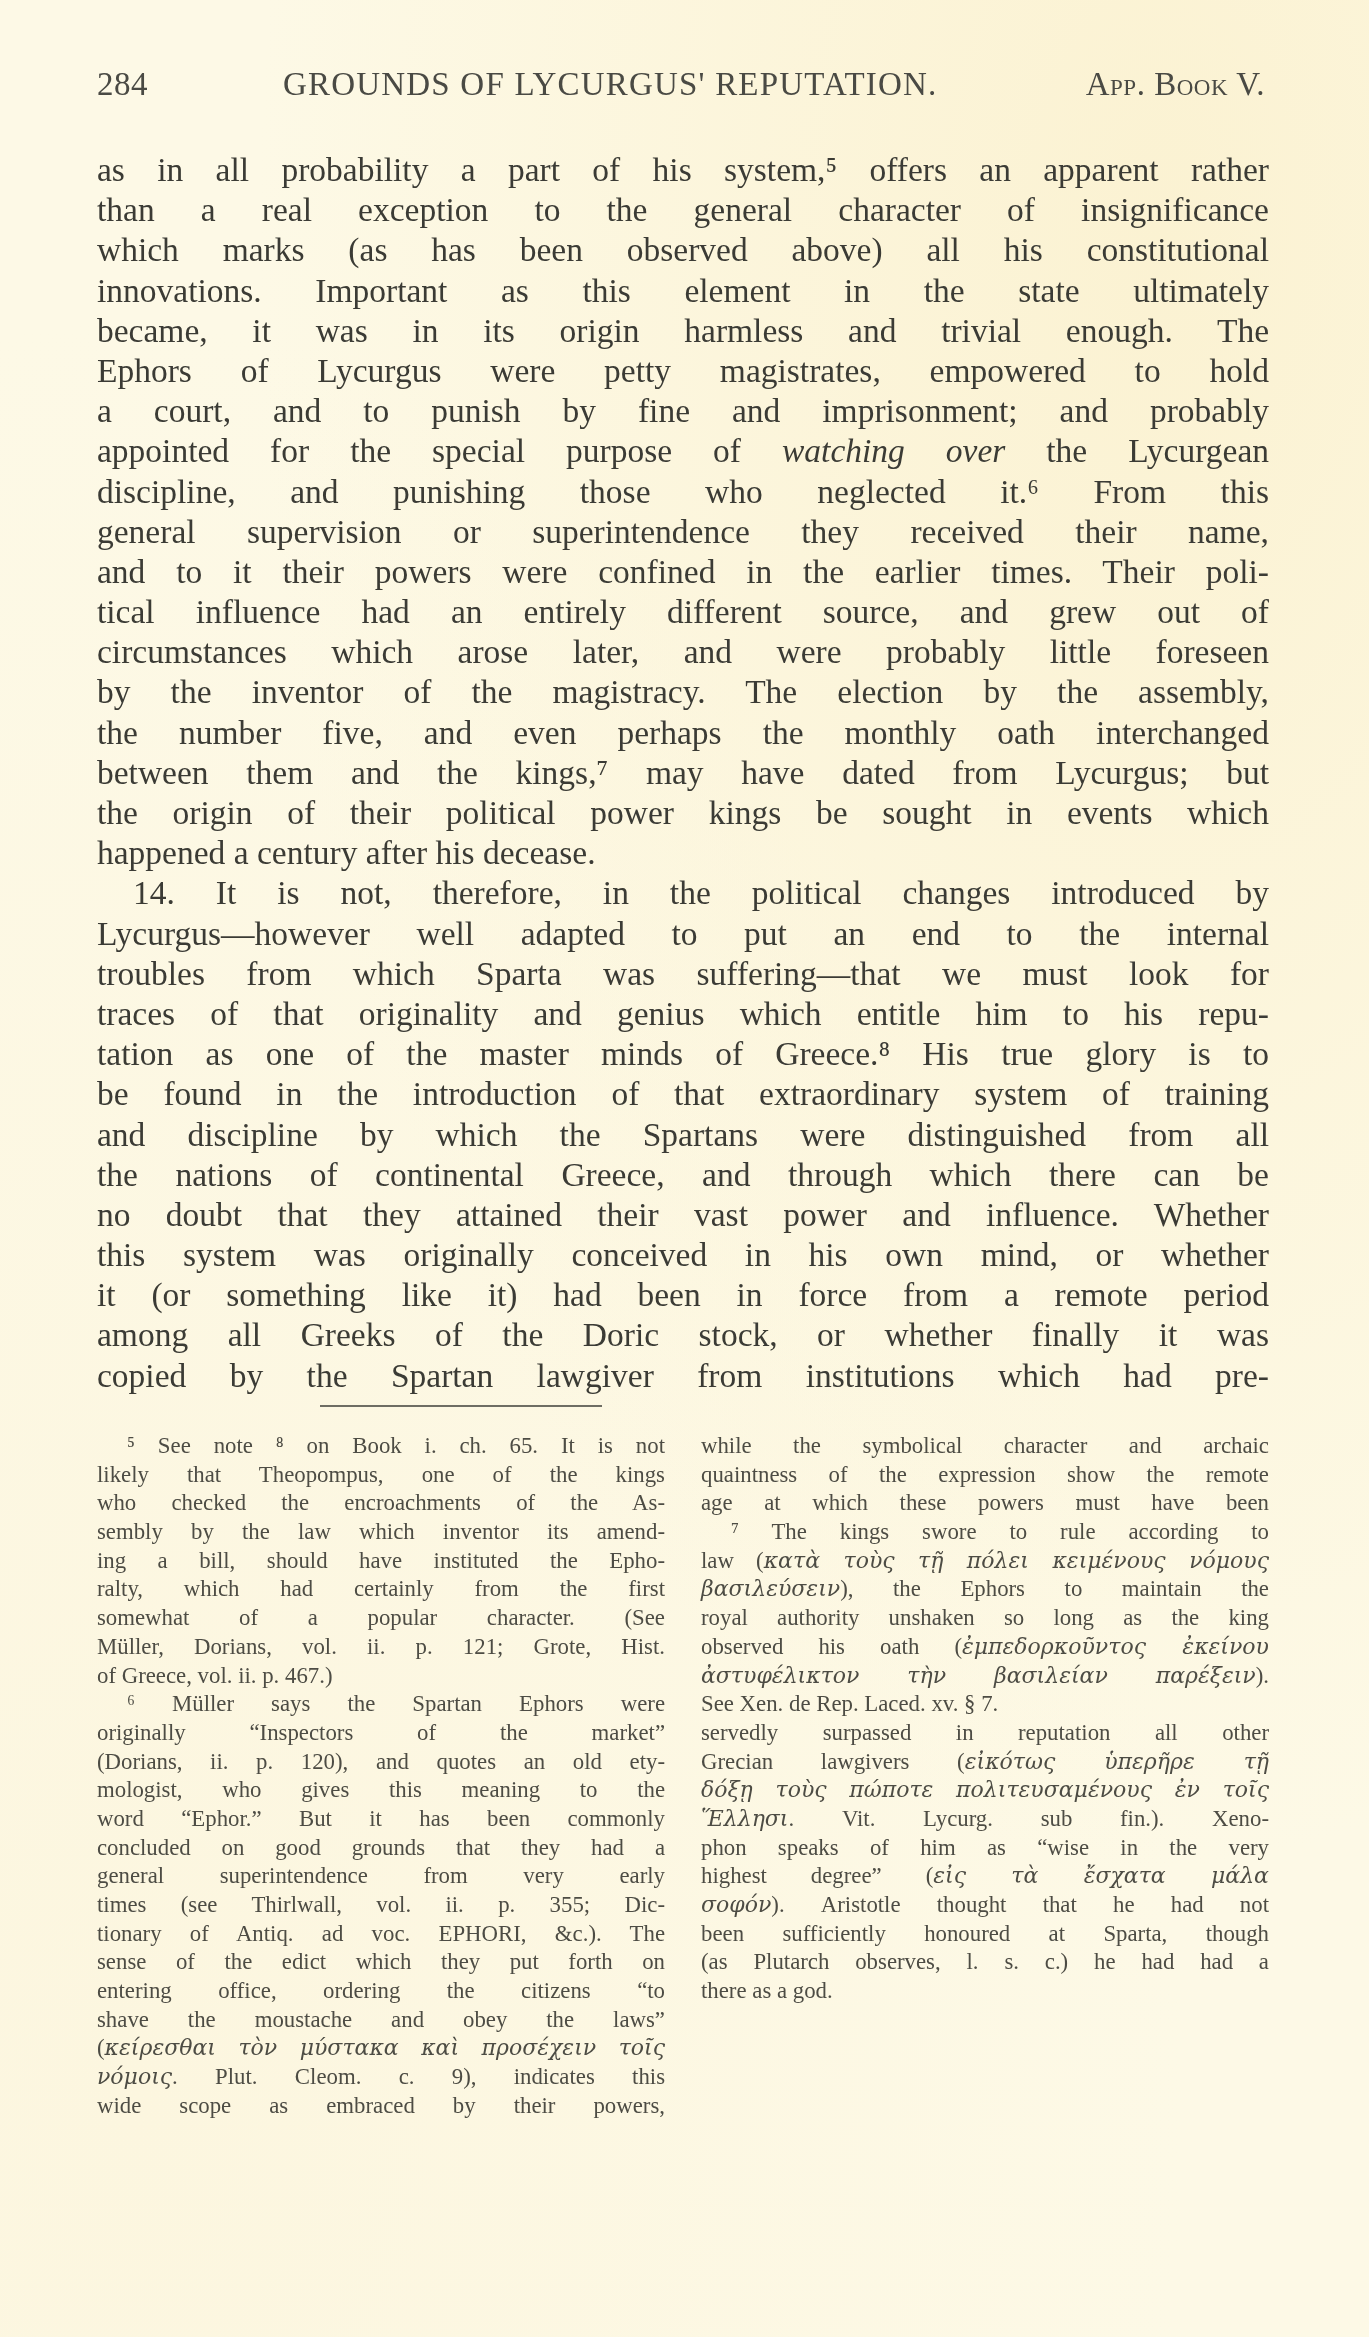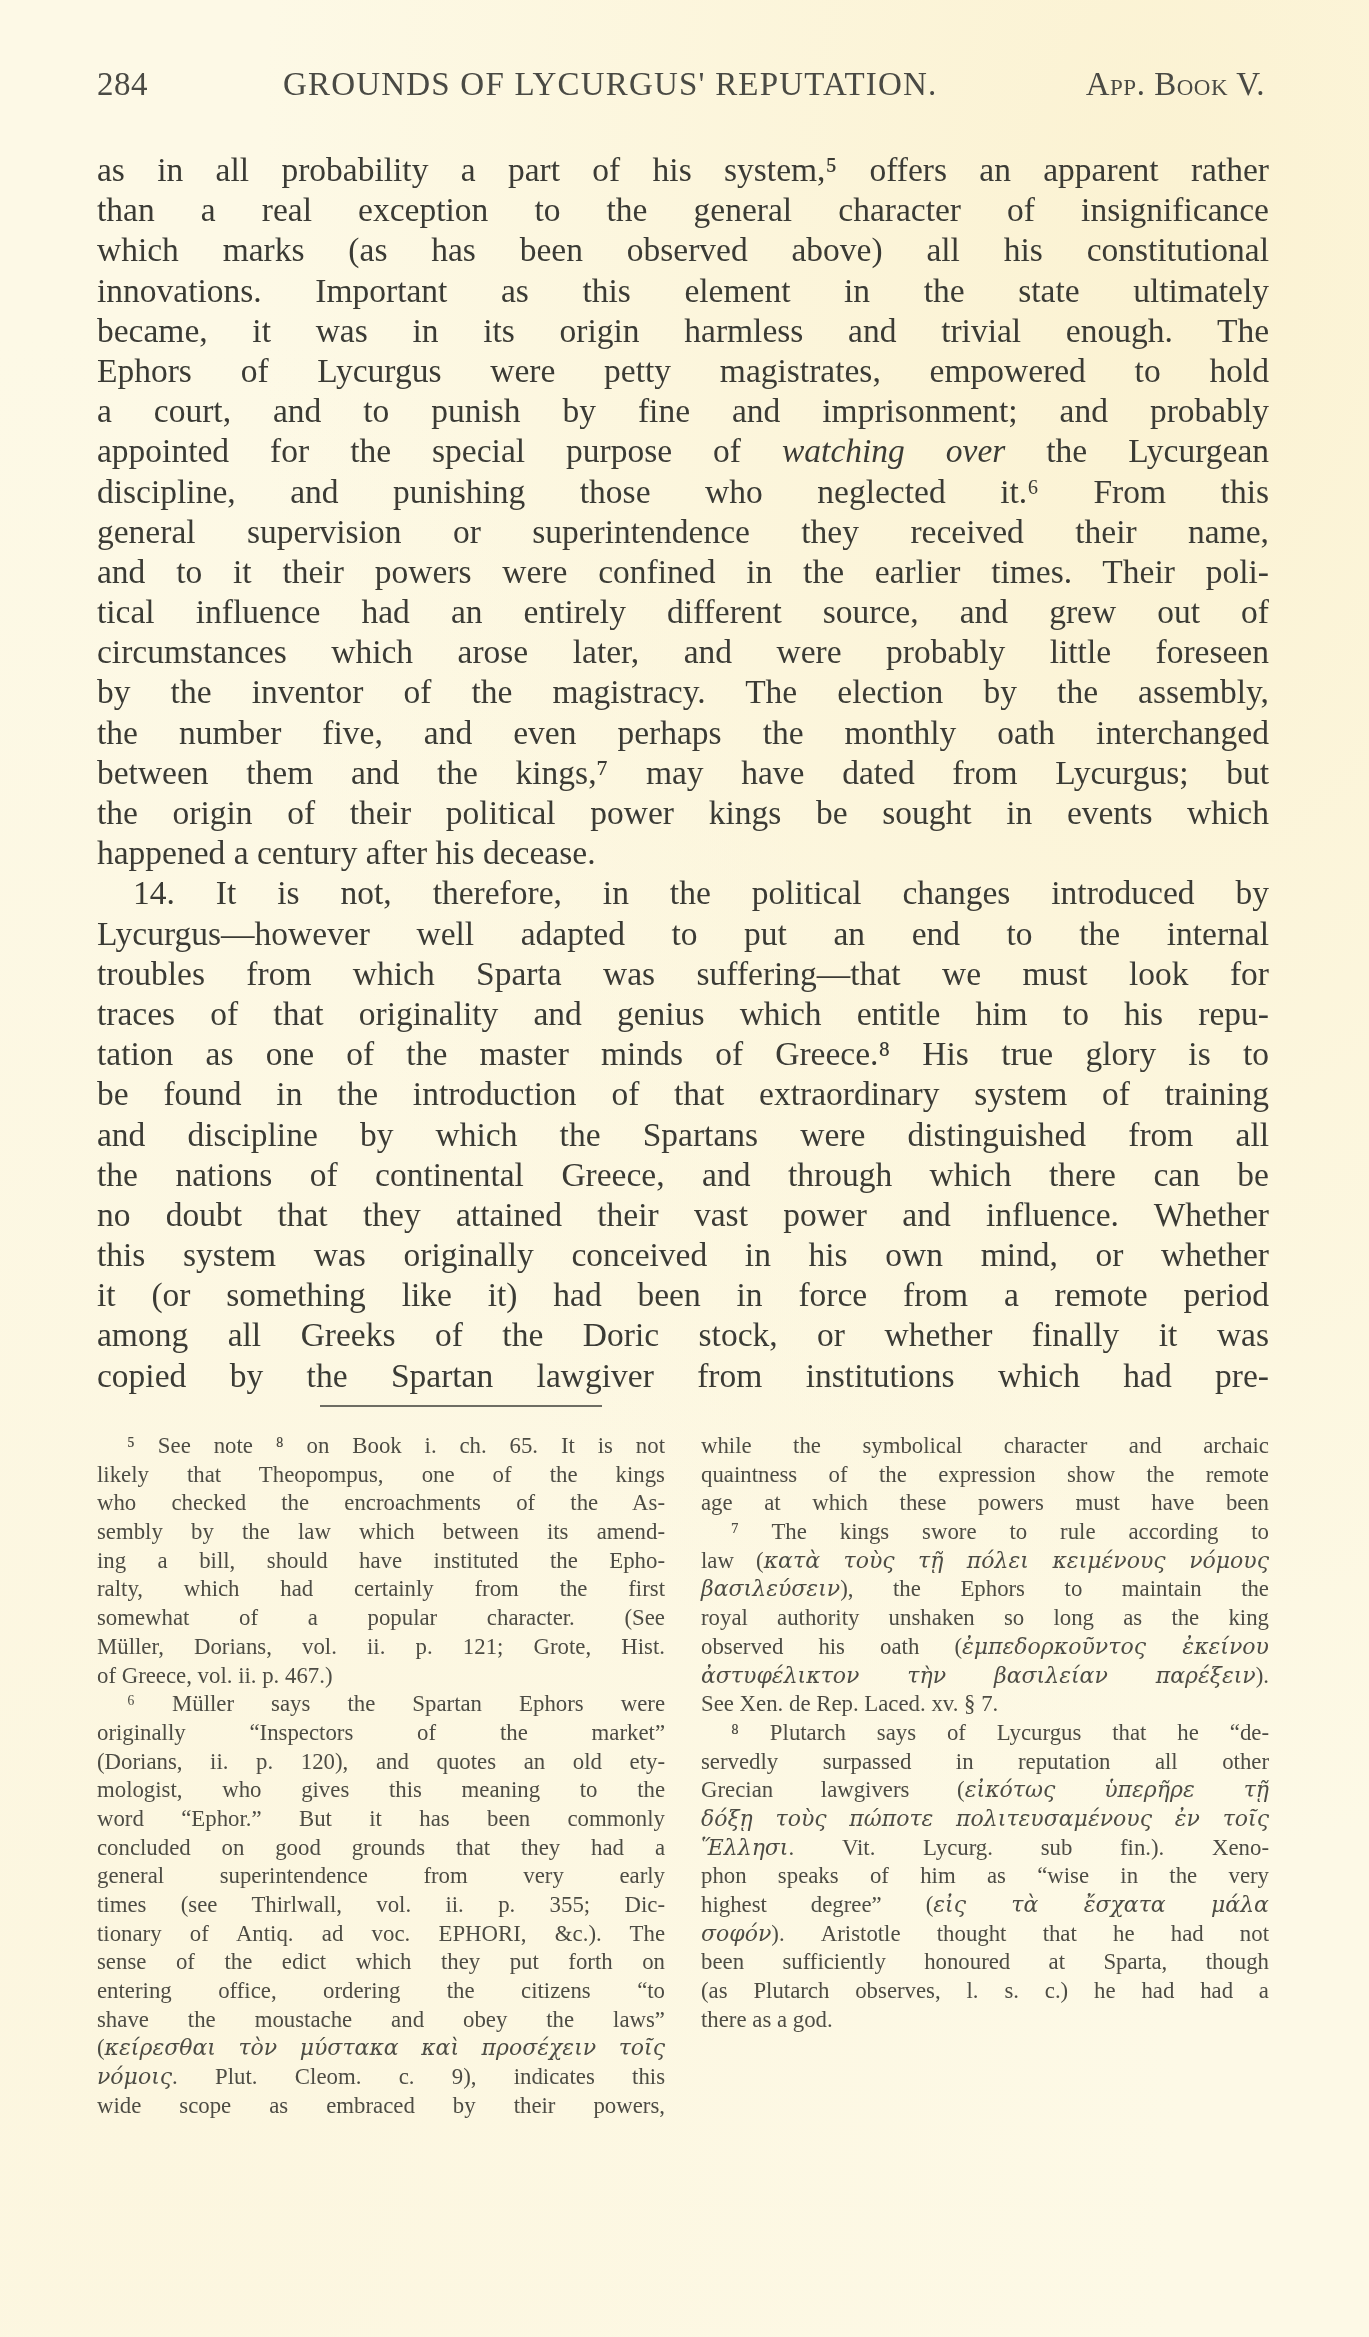--- a/index.html
+++ b/index.html
@@ -82,21 +82,21 @@
       <span class="line">among all Greeks of the Doric stock, or whether finally it was</span>
       <span class="line">copied by the Spartan lawgiver from institutions which had pre-</span>
     </div>
 
   <div class="rule"></div>
 
   <div class="fn-col left" id="fn-left">
       <span class="line ind">⁵ See note ⁸ on Book i. ch. 65. It is not</span>
       <span class="line">likely that Theopompus, one of the kings</span>
       <span class="line">who checked the encroachments of the As-</span>
-      <span class="line">sembly by the law which between its amend-</span>
+      <span class="line">sembly by the law which inventor its amend-</span>
       <span class="line">ing a bill, should have instituted the Epho-</span>
       <span class="line">ralty, which had certainly from the first</span>
       <span class="line">somewhat of a popular character. (See</span>
       <span class="line">Müller, Dorians, vol. ii. p. 121; Grote, Hist.</span>
       <span class="line last">of Greece, vol. ii. p. 467.)</span>
       <span class="line ind">⁶ Müller says the Spartan Ephors were</span>
       <span class="line">originally “Inspectors of the market”</span>
       <span class="line">(Dorians, ii. p. 120), and quotes an old ety-</span>
       <span class="line">mologist, who gives this meaning to the</span>
       <span class="line">word “Ephor.” But it has been commonly</span>
@@ -115,21 +115,20 @@
       <span class="line">while the symbolical character and archaic</span>
       <span class="line">quaintness of the expression show the remote</span>
       <span class="line">age at which these powers must have been</span>
       <span class="line ind">⁷ The kings swore to rule according to</span>
       <span class="line">law (<span class="greek">κατὰ τοὺς τῇ πόλει κειμένους νόμους</span></span>
       <span class="line"><span class="greek">βασιλεύσειν</span>), the Ephors to maintain the</span>
       <span class="line">royal authority unshaken so long as the king</span>
       <span class="line">observed his oath (<span class="greek">ἐμπεδορκοῦντος ἐκείνου</span></span>
       <span class="line"><span class="greek">ἀστυφέλικτον τὴν βασιλείαν παρέξειν</span>).</span>
       <span class="line last">See Xen. de Rep. Laced. xv. § 7.</span>
-      <span class="line ind">⁸ Plutarch says of Lycurgus that he “de-</span>
       <span class="line">servedly surpassed in reputation all other</span>
       <span class="line">Grecian lawgivers (<span class="greek">εἰκότως ὑπερῆρε τῇ</span></span>
       <span class="line"><span class="greek">δόξῃ τοὺς πώποτε πολιτευσαμένους ἐν τοῖς</span></span>
       <span class="line"><span class="greek">Ἕλλησι</span>. Vit. Lycurg. sub fin.). Xeno-</span>
       <span class="line">phon speaks of him as “wise in the very</span>
       <span class="line">highest degree” (<span class="greek">εἰς τὰ ἔσχατα μάλα</span></span>
       <span class="line"><span class="greek">σοφόν</span>). Aristotle thought that he had not</span>
       <span class="line">been sufficiently honoured at Sparta, though</span>
       <span class="line">(as Plutarch observes, l. s. c.) he had had a</span>
       <span class="line last">there as a god.</span>

